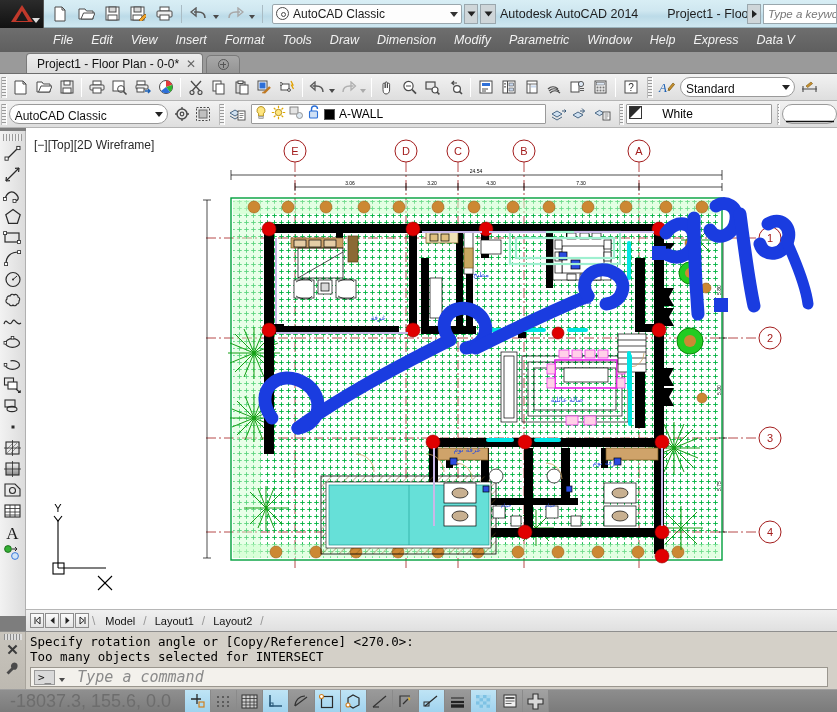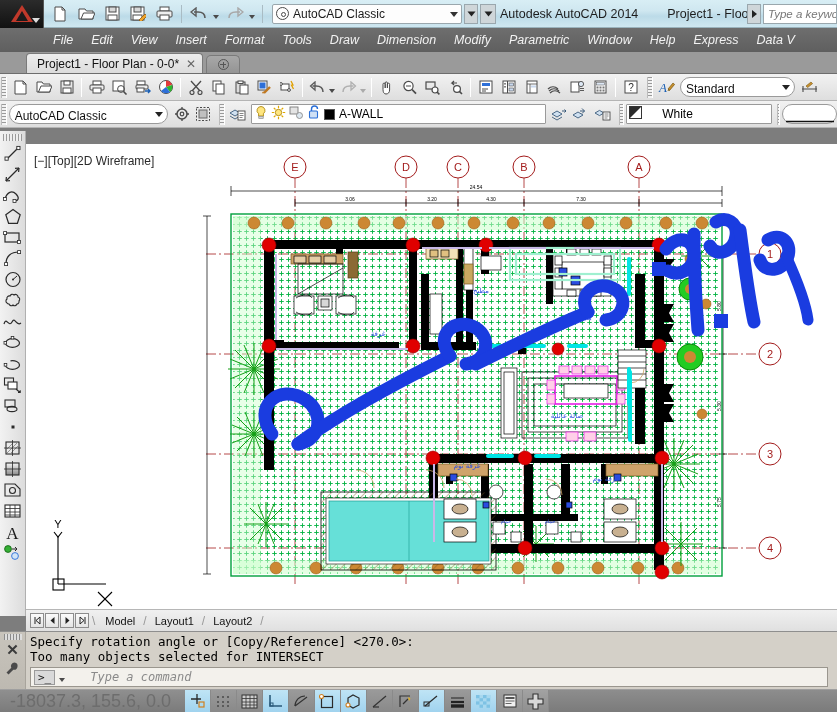--- a/index.html
+++ b/index.html
@@ -132,21 +132,21 @@
     position:absolute;left:0;top:131px;width:26px;height:485px;
     background:linear-gradient(90deg,#f2f2f2,#dcdcdc);
     border-right:1px solid #b0b0b0; padding-top:2px;
   }
   .lgrip{height:7px;margin:1px 3px 2px 3px;
     background:repeating-linear-gradient(90deg,#9a9a9a 0 1px,#eee 1px 3px);}
   .licon{width:22px;height:21px;margin:0 auto;display:flex;align-items:center;justify-content:center;color:#2a2a2a;}
 
   
   .canvas{
-    position:absolute;left:26px;top:144px;width:811px;height:485px;background:#ffffff;
+    position:absolute;left:26px;top:128px;width:811px;height:485px;background:#ffffff;
     overflow:hidden;
   }
   .vplabel{position:absolute;left:8px;top:10px;font-size:12px;color:#2b2b2b;}
 
   
   .modeltabs{
     position:absolute;left:26px;top:609px;width:811px;height:22px;
     background:linear-gradient(180deg,#f0f0f0,#e0e0e0); border-top:1px solid #b6b6b6;
     display:flex;align-items:center; padding-left:4px;
   }
@@ -166,21 +166,21 @@
     border-right:1px solid #a8a49c; display:flex;flex-direction:column;align-items:center;padding-top:2px;}
   .cmdgripH{width:18px;height:6px;background:repeating-linear-gradient(90deg,#8b8b8b 0 1px,#ddd 1px 3px);margin-bottom:3px;}
   .cmdbody{flex:1;padding:2px 4px 0 4px;}
   .cmdline{font-family:"DejaVu Sans Mono","Liberation Mono",monospace;font-size:12.5px;color:#000;line-height:15px;white-space:pre;}
   .cmdinput{
     margin-top:3px;height:20px;background:#f3f1ec;border:1px solid #9a968e;
     display:flex;align-items:center;padding-left:3px; width:798px;
   }
   .prompt{background:#d9d9d9;border:1px solid #9a9a9a;font-family:"DejaVu Sans Mono",monospace;
     font-size:11px;padding:0 3px; color:#111;}
-  .cmdph{font-family:"DejaVu Sans Mono","Liberation Mono",monospace;font-size:12px;font-style:italic;color:#8a8a8a;margin-left:25px;}
+  .cmdph{font-family:"DejaVu Sans Mono","Liberation Mono",monospace;font-size:15px;font-style:italic;color:#8a8a8a;margin-left:12px;}
 
   
   .statusbar{
     position:absolute;left:0;top:689px;width:837px;height:23px;
     background:linear-gradient(180deg,#8f8f8f,#7b7b7b); border-top:1px solid #9f9f9f;
     display:flex;align-items:center;
   }
   .coords{width:185px;padding-left:10px;font-size:18px;color:#6d6d6d;}
   .sbtn{width:26px;height:23px;display:flex;align-items:center;justify-content:center;
     border-right:1px solid #8a8a8a;}

